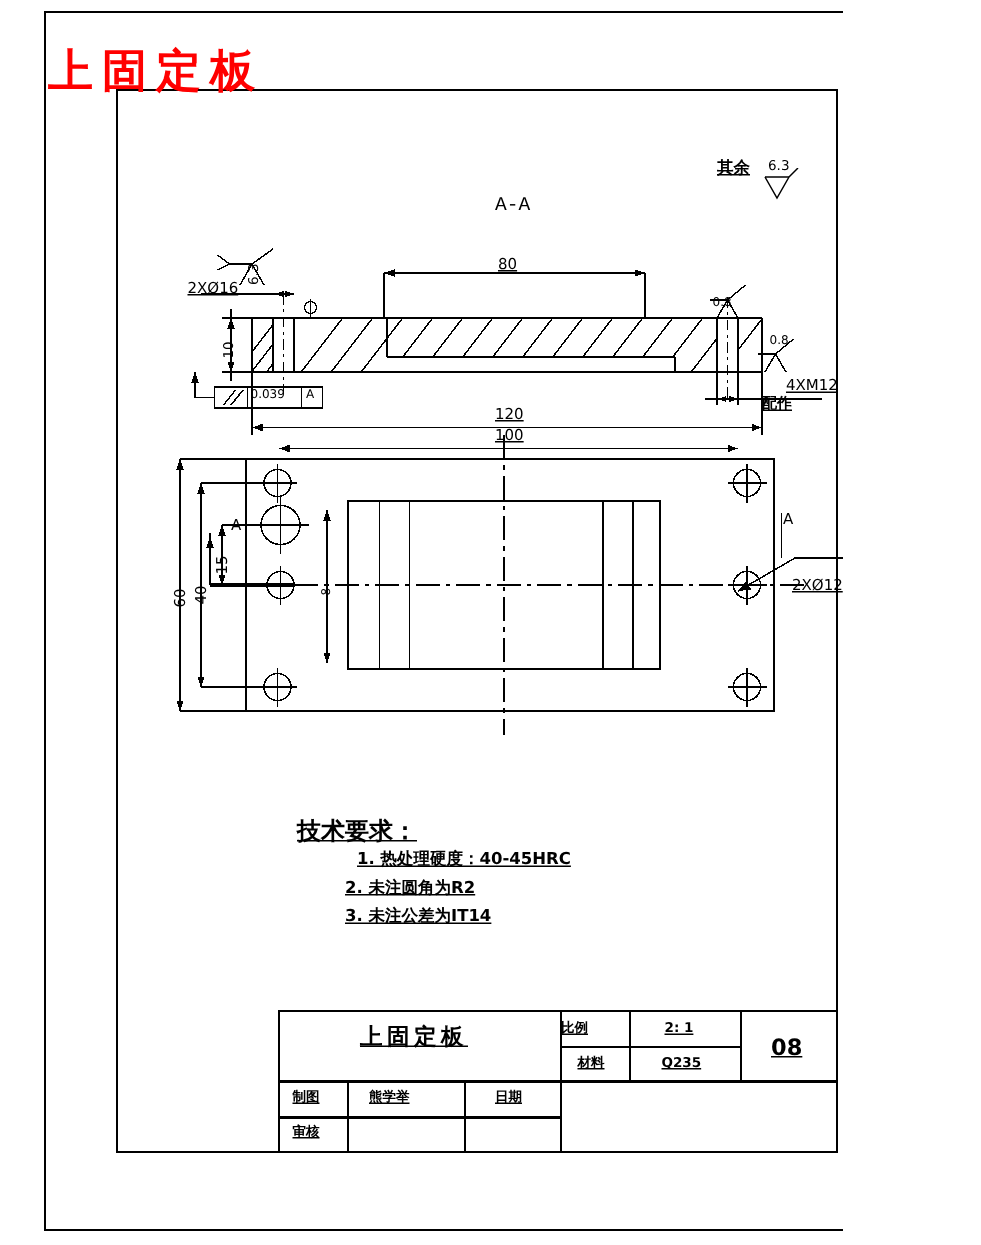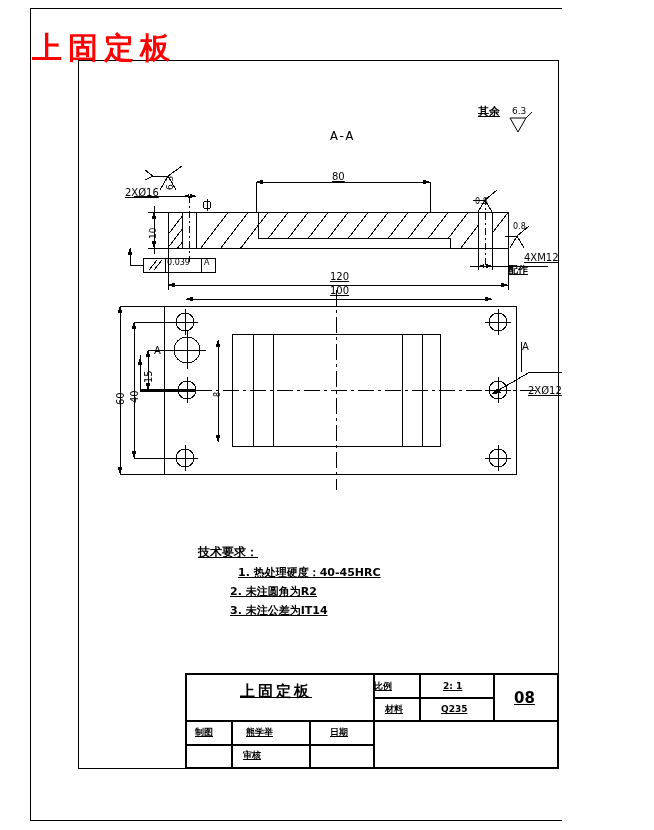--- a/index.html
+++ b/index.html
@@ -14,21 +14,21 @@
   .ov{position:absolute;white-space:nowrap;color:#000;line-height:1;}
   .cn{font-family:"DejaVu Sans",sans-serif;font-weight:700;text-decoration:underline;}
   .num{font-family:"DejaVu Sans",sans-serif;}
   .sm{font-size:8px;}
   .sm9{font-size:9px;}
   .sm10{font-size:10px;}
   .rot90{transform:rotate(-90deg);transform-origin:left top;}
   .tb-title{font-size:15px;font-weight:700;font-family:"DejaVu Sans",sans-serif;}
   .tb-cell{font-size:9px;font-weight:700;font-family:"DejaVu Sans",sans-serif;}
   .tb-num{font-size:15px;font-weight:700;font-family:"DejaVu Sans",sans-serif;}
-  .tr-head{font-size:12px;font-weight:700;font-family:"DejaVu Sans",sans-serif;}
+  .tr-head{font-size:16px;font-weight:700;font-family:"DejaVu Sans",sans-serif;}
   .tr-line{font-size:11px;font-weight:700;font-family:"DejaVu Sans",sans-serif;}
   .u{text-decoration:underline;}
 </style>
 </head>
 <body>
 
 <div class="page">
 
   <svg id="cad" width="654" height="830" viewBox="0 0 654 830">
     <g fill="none" stroke="#000000" stroke-width="1" shape-rendering="crispEdges">
@@ -307,15 +307,15 @@
 
   <div class="ov cn tb-title" style="left:240px;top:684px;letter-spacing:3px;">上固定板</div>
   <div class="ov cn tb-cell" style="left:374px;top:682px;">比例</div>
   <div class="ov cn tb-cell" style="left:443px;top:682px;">2: 1</div>
   <div class="ov cn tb-cell" style="left:385px;top:705px;">材料</div>
   <div class="ov cn tb-cell" style="left:441px;top:705px;">Q235</div>
   <div class="ov cn tb-num" style="left:514px;top:691px;">08</div>
   <div class="ov cn tb-cell" style="left:195px;top:728px;">制图</div>
   <div class="ov cn tb-cell" style="left:246px;top:728px;">熊学举</div>
   <div class="ov cn tb-cell" style="left:330px;top:728px;">日期</div>
-  <div class="ov cn tb-cell" style="left:195px;top:751px;margin-left:48px;">审核</div>
+  <div class="ov cn tb-cell" style="left:195px;top:751px;">审核</div>
 
 </div>
 
 </body></html>

